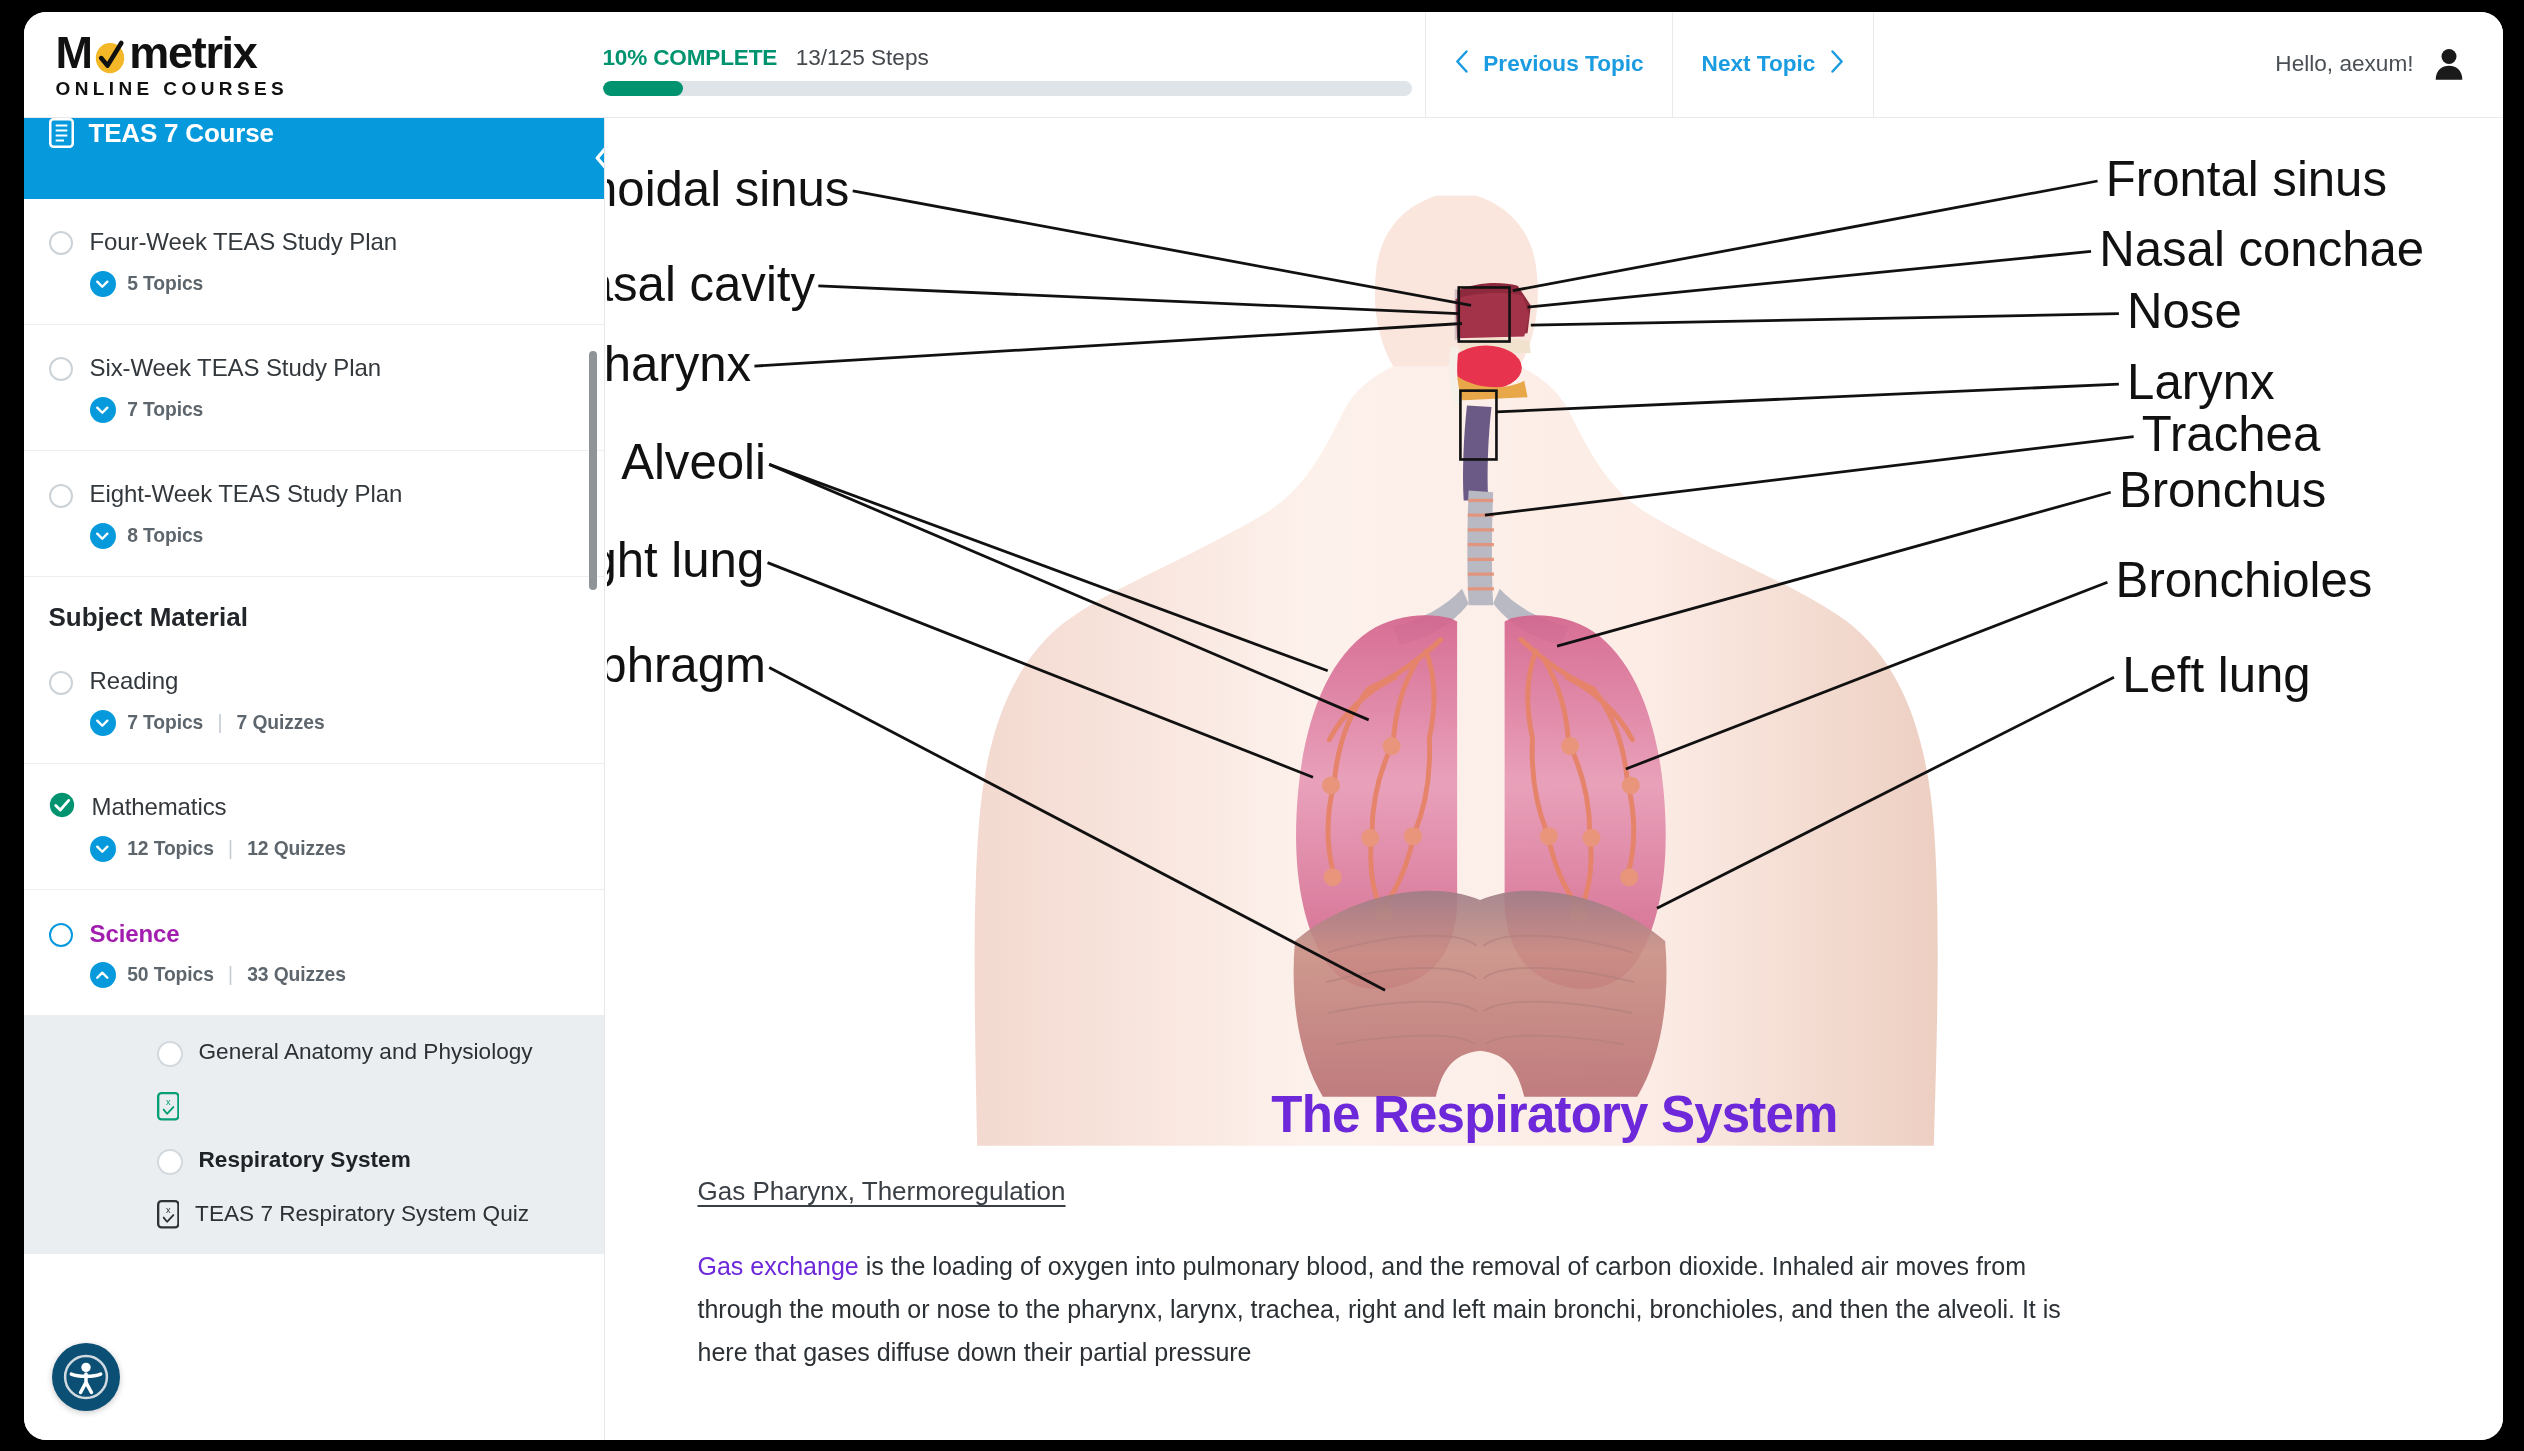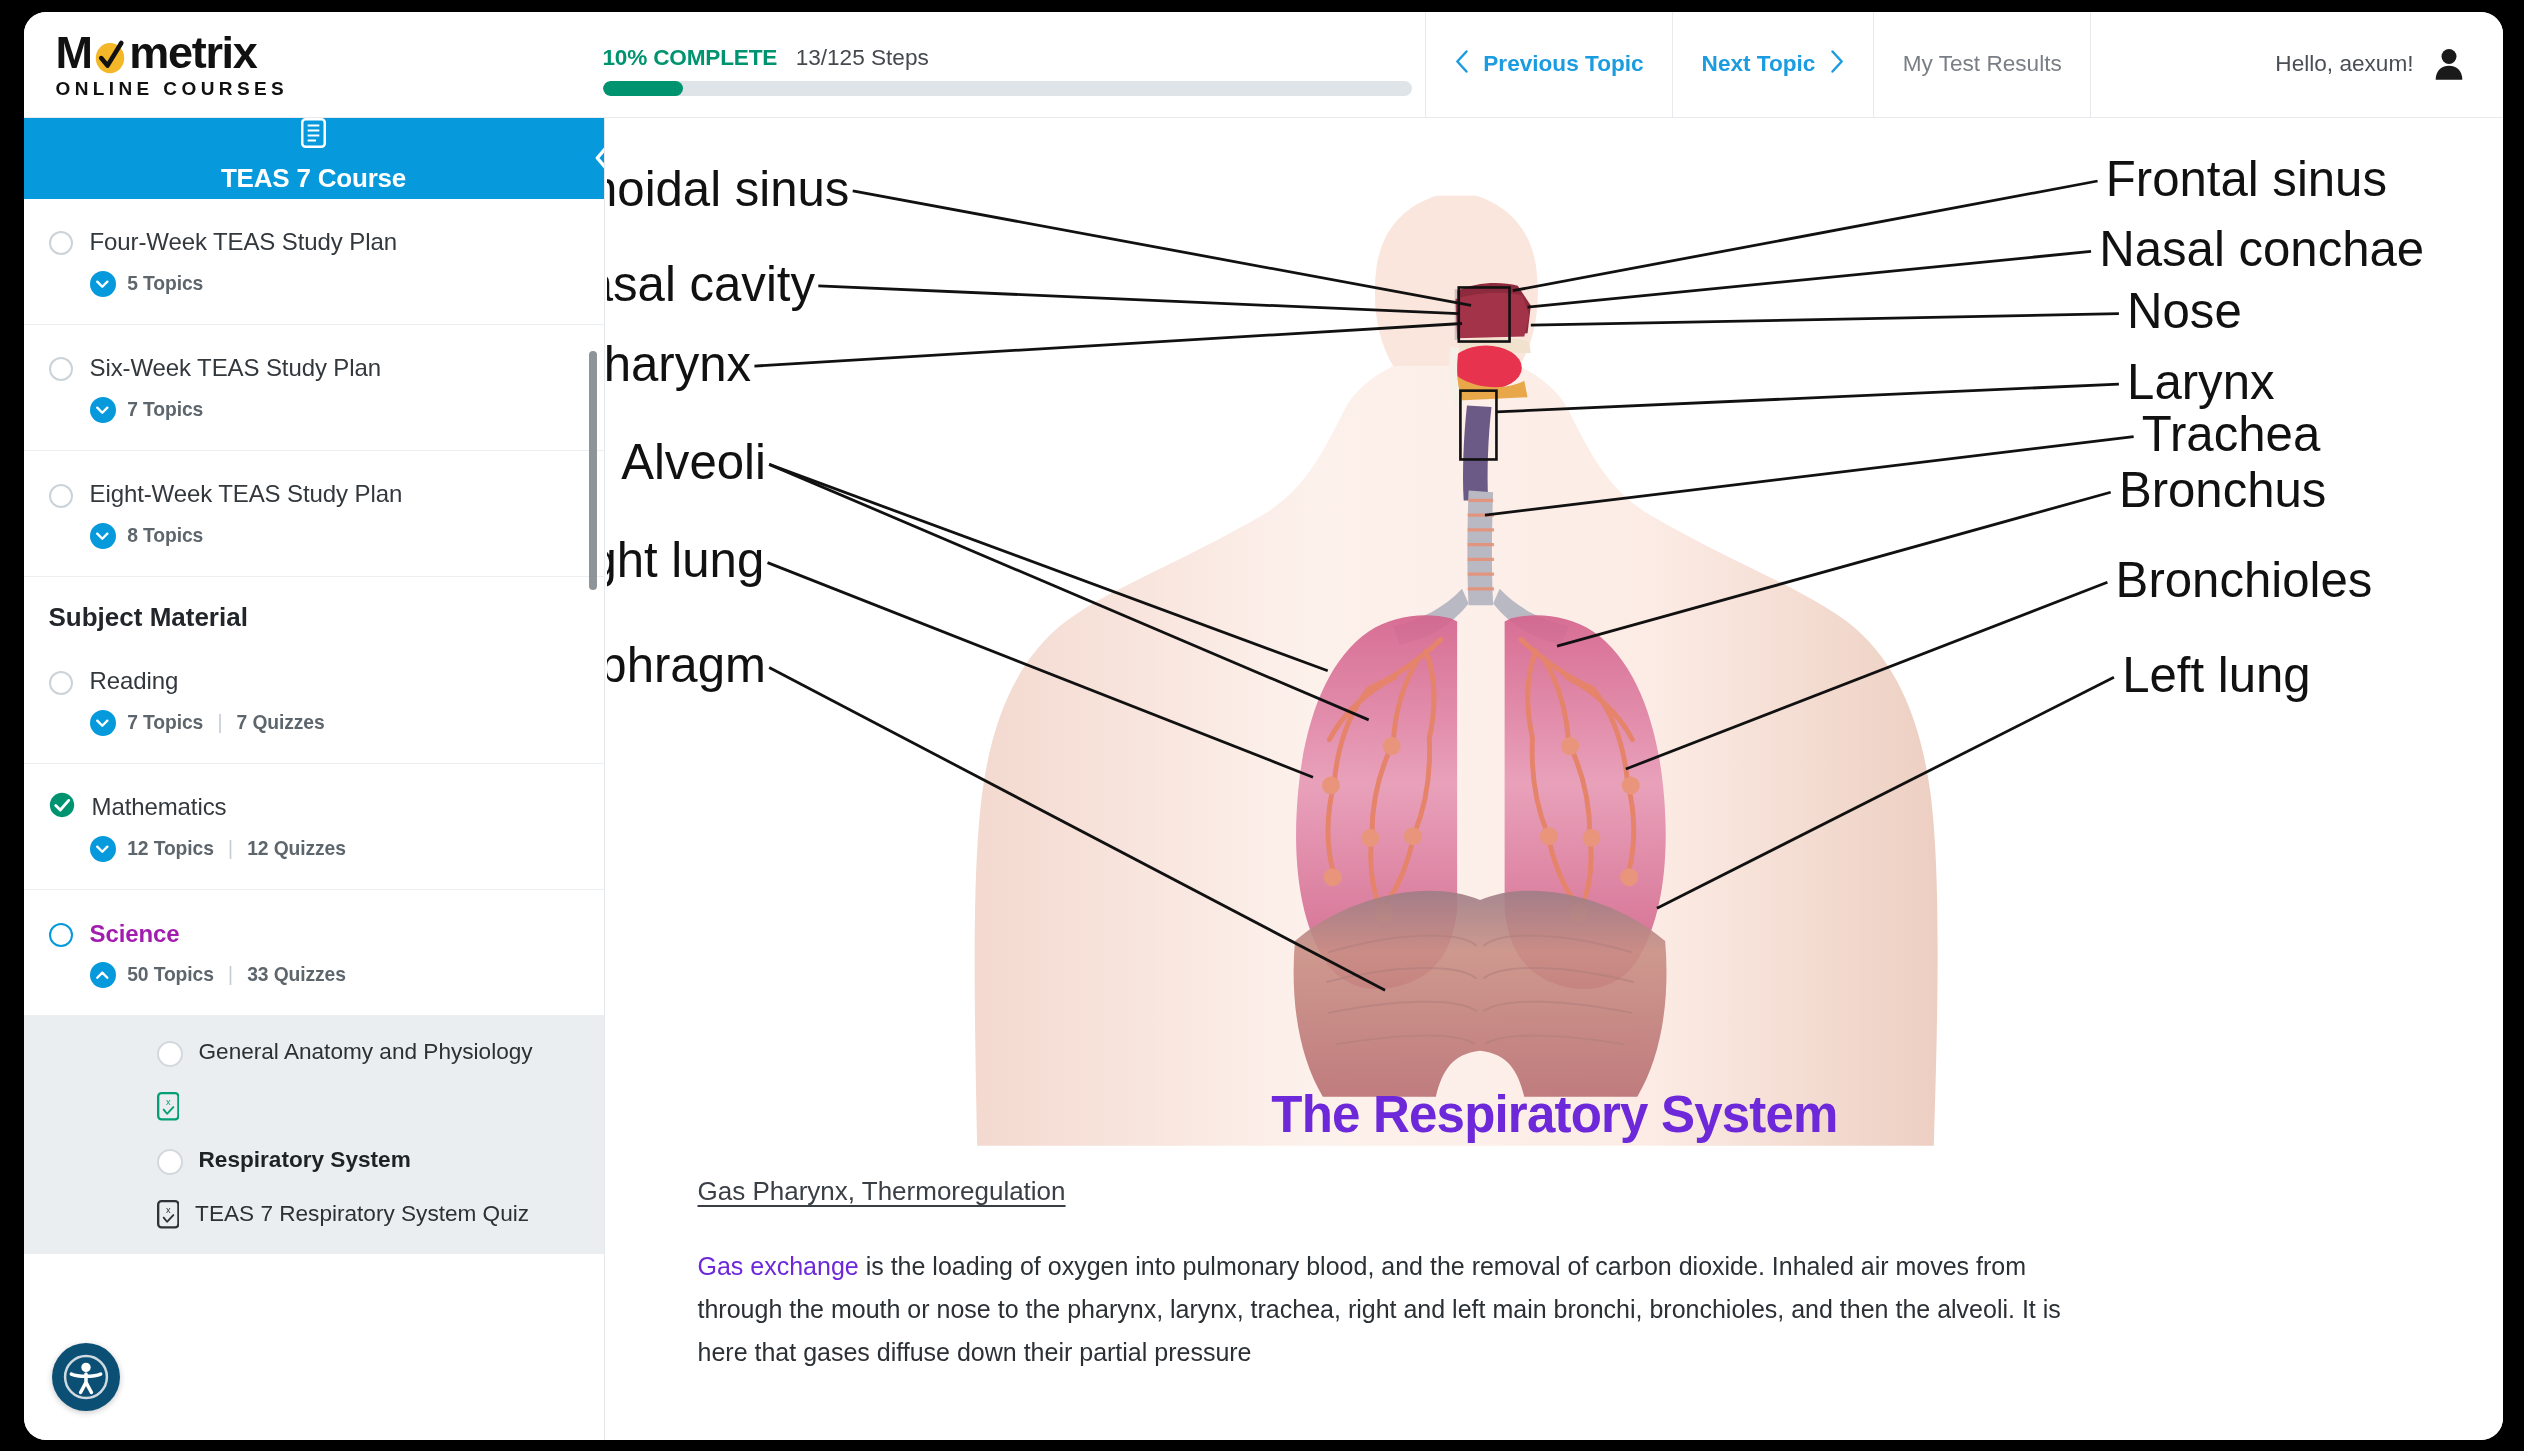--- a/index.html
+++ b/index.html
@@ -81,22 +81,22 @@
   
   .sidebar {
     position: absolute; left: 0; top: 106px;
     width: 581px; bottom: 0;
     background: #fff;
     border-right: 1.7px solid #e4e8eb;
     overflow: hidden;
   }
   .course-head {
     height: 81px; background: #069add;
-    display: flex; align-items: center; gap: 15px;
-    padding: 0 25px; position: relative; flex-direction: column;
+    display: flex; align-items: flex-start; gap: 15px;
+    padding: 0 25px; position: relative;
   }
   .course-head .doc-icon { width: 25px; height: 30px; }
   .course-title {
     color: #fff; font-size: 26px; font-weight: 700; letter-spacing: -0.2px;
   }
   .collapse-btn {
     position: absolute; right: -19.3px; top: 50%;
     transform: translateY(-50%);
     width: 39px; height: 39px; border-radius: 50%;
     background: #069add;
@@ -232,23 +232,20 @@
         </span>
         <span>Previous Topic</span>
       </div>
       <div class="navlink">
         <span>Next Topic</span>
         <span class="chev">
           <svg width="15" height="25" viewBox="0 0 18 30">
               <path d="M3 3 L14 15 L3 27" stroke="#1c9ce0" stroke-width="3" fill="none" stroke-linecap="round" stroke-linejoin="round"></path>
             </svg>
         </span>
-      </div>
-      <div class="navlink muted">
-        <span>My Test Results</span>
       </div>
       <div class="navlink user">
         <span>Hello, aexum!</span>
         <span class="avatar-icon">
           <svg width="30" height="32" viewBox="0 0 36 38">
             <circle cx="18" cy="10" r="9" fill="#1a1a1a"></circle>
             <path d="M2 38 C2 26 10 21 18 21 C26 21 34 26 34 38 Z" fill="#1a1a1a"></path>
           </svg>
         </span>
       </div>

